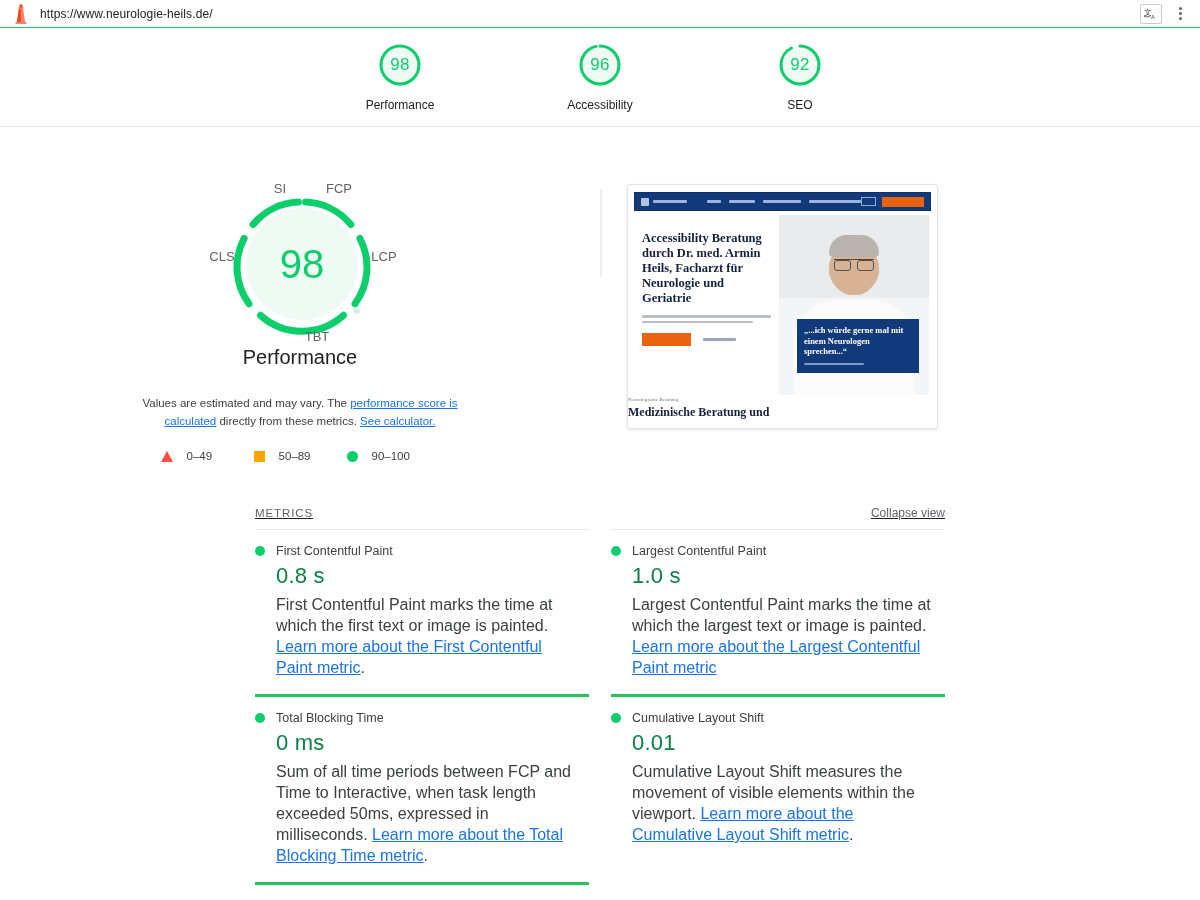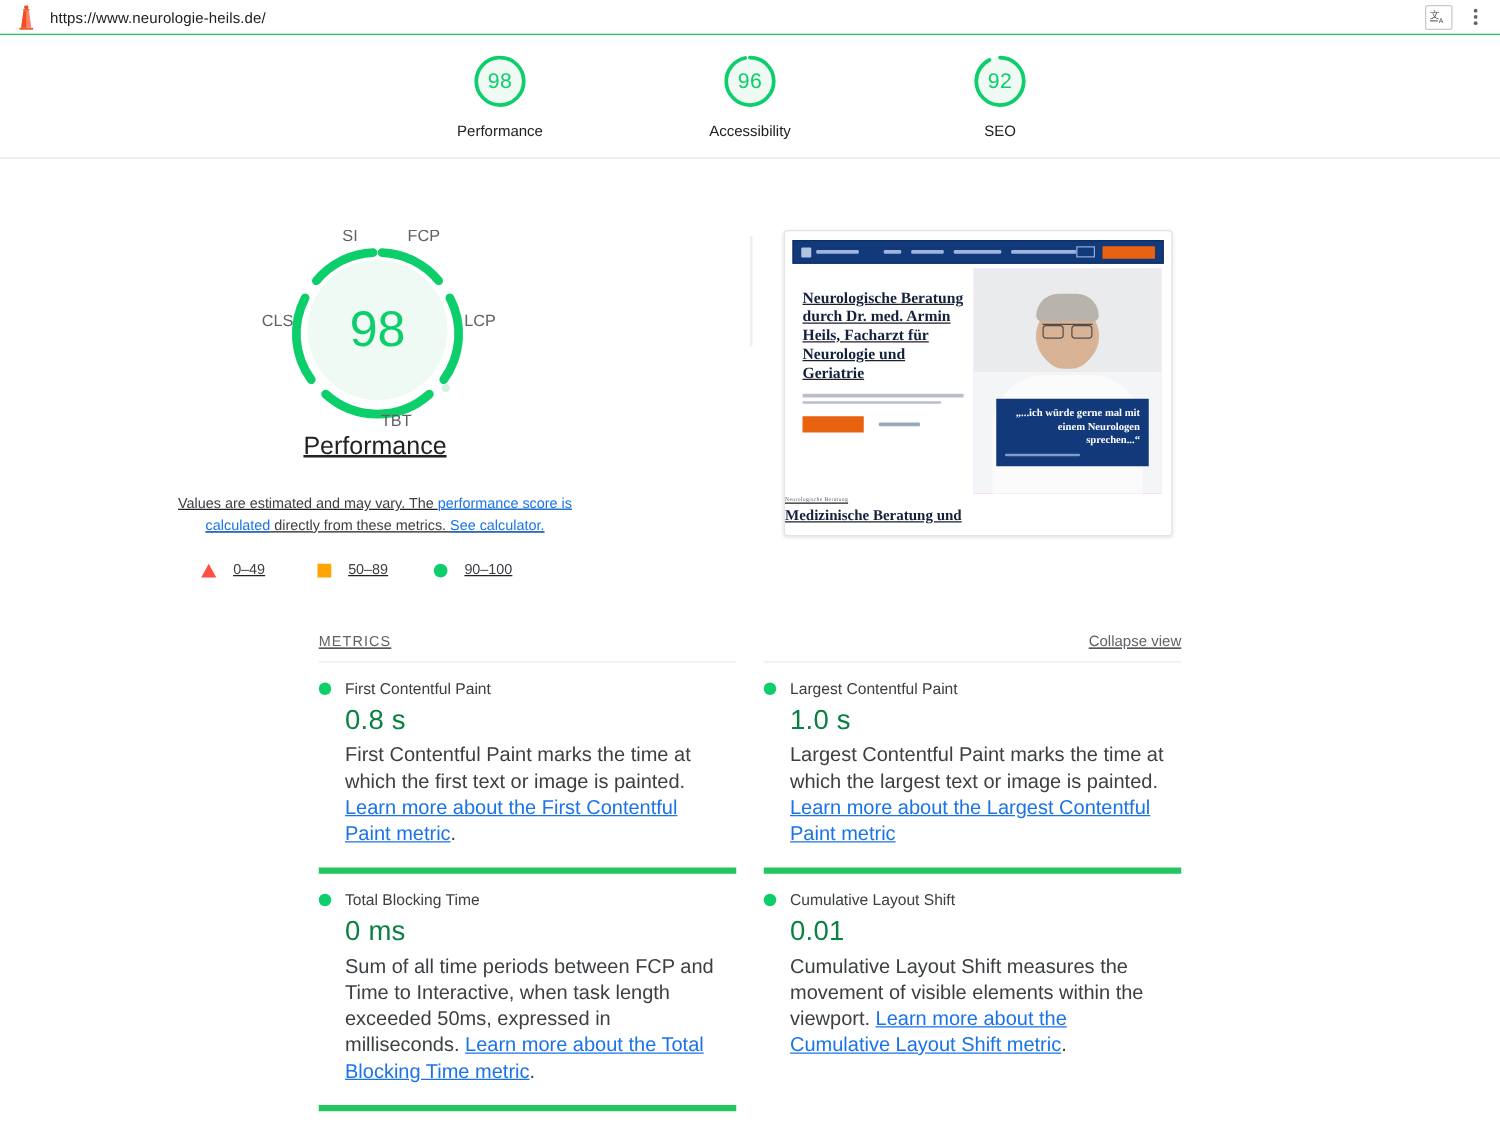--- a/index.html
+++ b/index.html
@@ -48,21 +48,20 @@
     position:absolute; inset:0; display:flex; align-items:center; justify-content:center;
     font-size:17px; color:#0cce6b; letter-spacing:.3px;
   }
   .score-label { margin-top:10px; font-size:12px; color:#202124; }
 
   
   .main { padding:0; }
   .top-row {
     display:flex; align-items:flex-start;
     padding-top:57px;
-    text-decoration:underline;
   }
   .perf-col { width:600px; display:flex; flex-direction:column; align-items:center; position:relative;}
   .divider-wrap { width:0; position:relative; }
   .vdivider {
     position:absolute; left:0px; top:5px; width:2px; height:88px; background:#eceff1;
   }
   .shot-col { flex:1; padding-left:27px; }
 
   .big-gauge { position:relative; width:200px; height:160px; margin-left:4px;}
   .big-gauge svg { position:absolute; left:0; top:0; }
@@ -114,21 +113,21 @@
   .t-h1 {
     font-family:"Liberation Serif", serif; font-weight:bold;
     font-size:12.5px; line-height:15px; color:#14213d;
   }
   .t-p { margin-top:9px; }
   .t-p i { display:block; height:2.5px; background:#b9bec9; border-radius:1px; margin-bottom:3px; }
   .t-cta { display:flex; align-items:center; margin-top:10px; }
   .t-cta .o { width:49px; height:13px; background:#e8620f; }
   .t-cta .l { width:33px; height:3px; background:#9aa7bd; margin-left:12px; border-radius:1px;}
 
-  .t-right { width:150px; position:relative; background:#f0abfc; overflow:hidden;text-align:right; }
+  .t-right { width:150px; position:relative; background:#bef264; overflow:hidden; }
   .t-photo {
     position:absolute; inset:0;
     background:
       radial-gradient(circle at 50% 30%, #d9b79a 0 17%, rgba(217,183,154,0) 17.5%),
       linear-gradient(#e9ebec 0 46%, #f4f5f6 46% 100%);
   }
   .t-head {
     position:absolute; left:50%; top:24px; transform:translateX(-50%);
     width:46px; height:56px; background:#d8b295; border-radius:46% 46% 44% 44%;
   }
@@ -173,21 +172,21 @@
   }
   .metrics-title { font-size:11.5px; letter-spacing:.9px; color:#5f6368; }
   .collapse-view { font-size:12px; color:#5f6368; }
 
   .metrics-grid {
     display:flex; padding:0 255px; margin-top:9px; gap:22px;
   }
   .mcol { flex:1; }
   .metric {
     padding:14px 0 16px 0;
-    border-top:5px solid #22c55e;
+    border-top:3px solid #22c55e;
   }
   .mcol .metric:first-child { border-top:1px solid #ebebeb; }
   .metric-head { display:flex; align-items:center; gap:11px; }
   .dot { width:10px; height:10px; border-radius:50%; background:#0cce6b; flex:0 0 10px; }
   .metric-name { font-size:12.5px; color:#3c4043; }
   .metric-value { font-size:22px; color:#0b8043; margin:5px 0 0 21px; letter-spacing:.2px; }
   .metric-desc {
     font-size:16px; line-height:21px; color:#3c4043; margin:5px 0 0 21px; max-width:300px;
   }
   .metric-desc a { color:#1a73e8; text-decoration:underline; }
@@ -326,21 +325,21 @@
             <i class="t-ni" style="width:26px"></i>
             <i class="t-ni" style="width:38px"></i>
             <i class="t-ni" style="width:52px"></i>
           </span>
           <span class="t-btn-outline"></span>
           <span class="t-btn-orange"></span>
         </div>
 
         <div class="t-body">
           <div class="t-left">
-            <div class="t-h1">Neurologische Beratung durch Dr. med. Armin Heils, Facharzt für Neurologie und Geriatrie</div>
+            <div class="t-h1">Accessibility Beratung durch Dr. med. Armin Heils, Facharzt für Neurologie und Geriatrie</div>
             <div class="t-p">
               <i style="width:100%"></i>
                 <i style="width:86%"></i>
             </div>
             <div class="t-cta">
               <span class="o"></span>
               <span class="l"></span>
             </div>
           </div>
           <div class="t-right">

